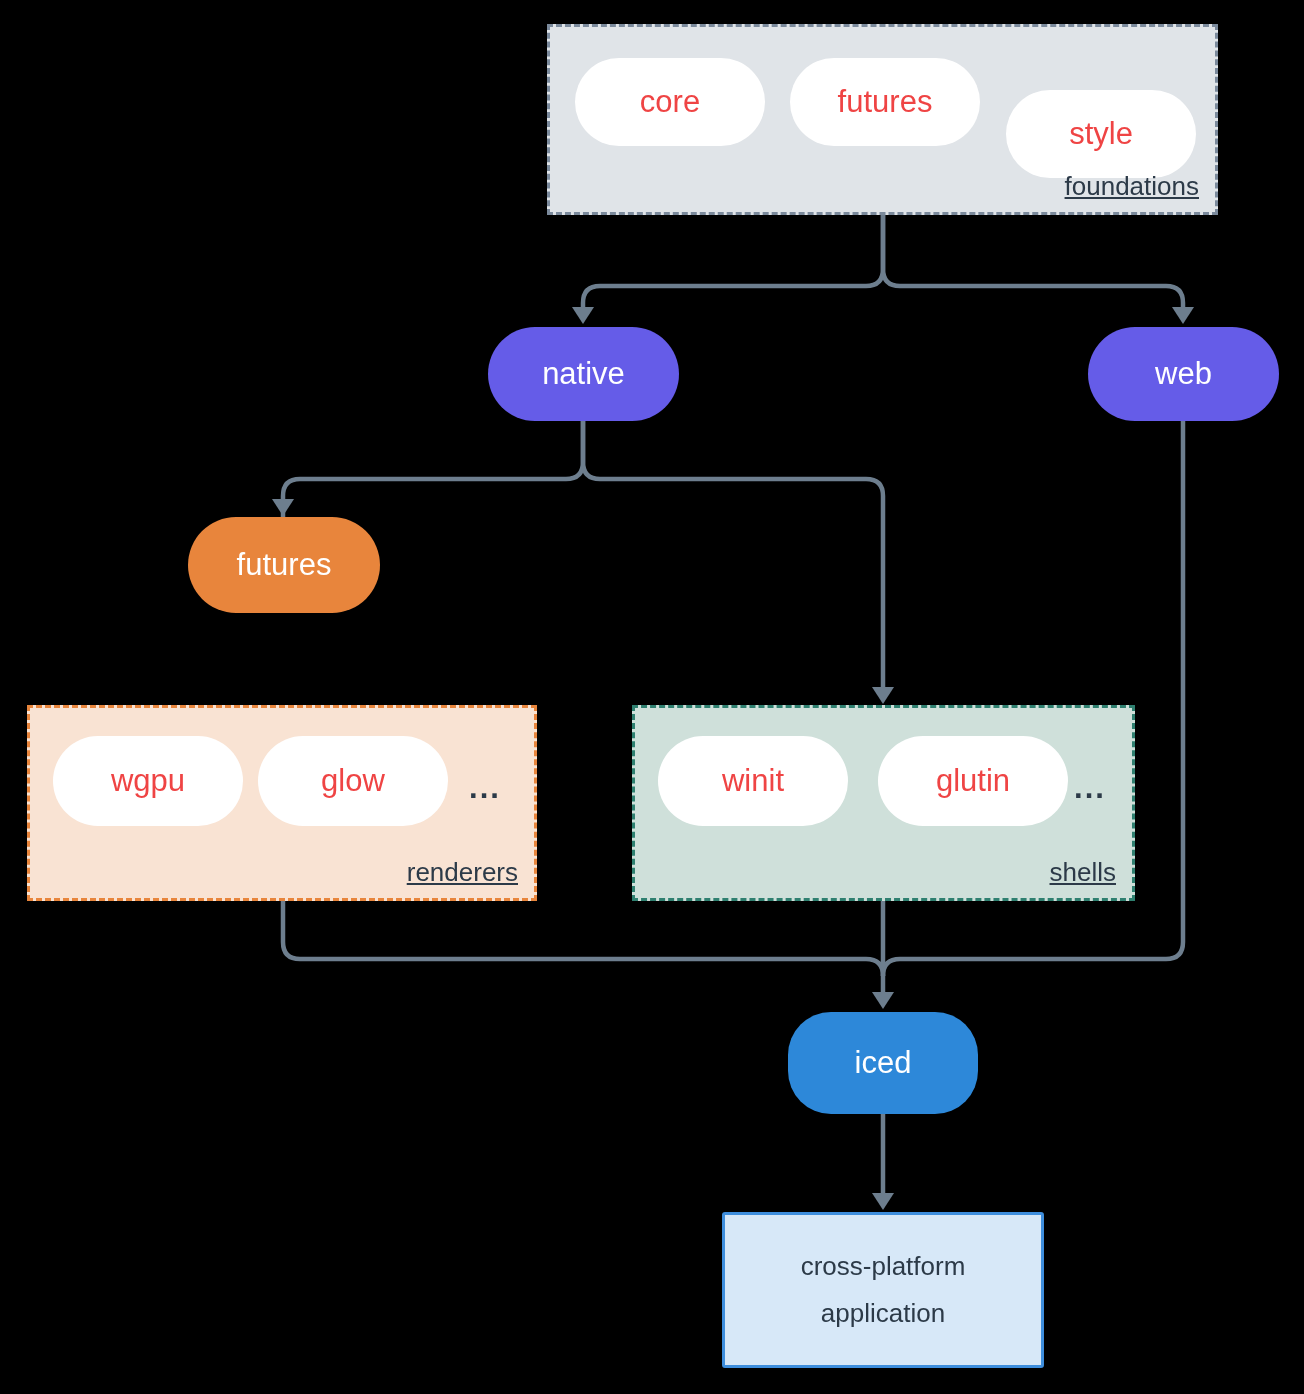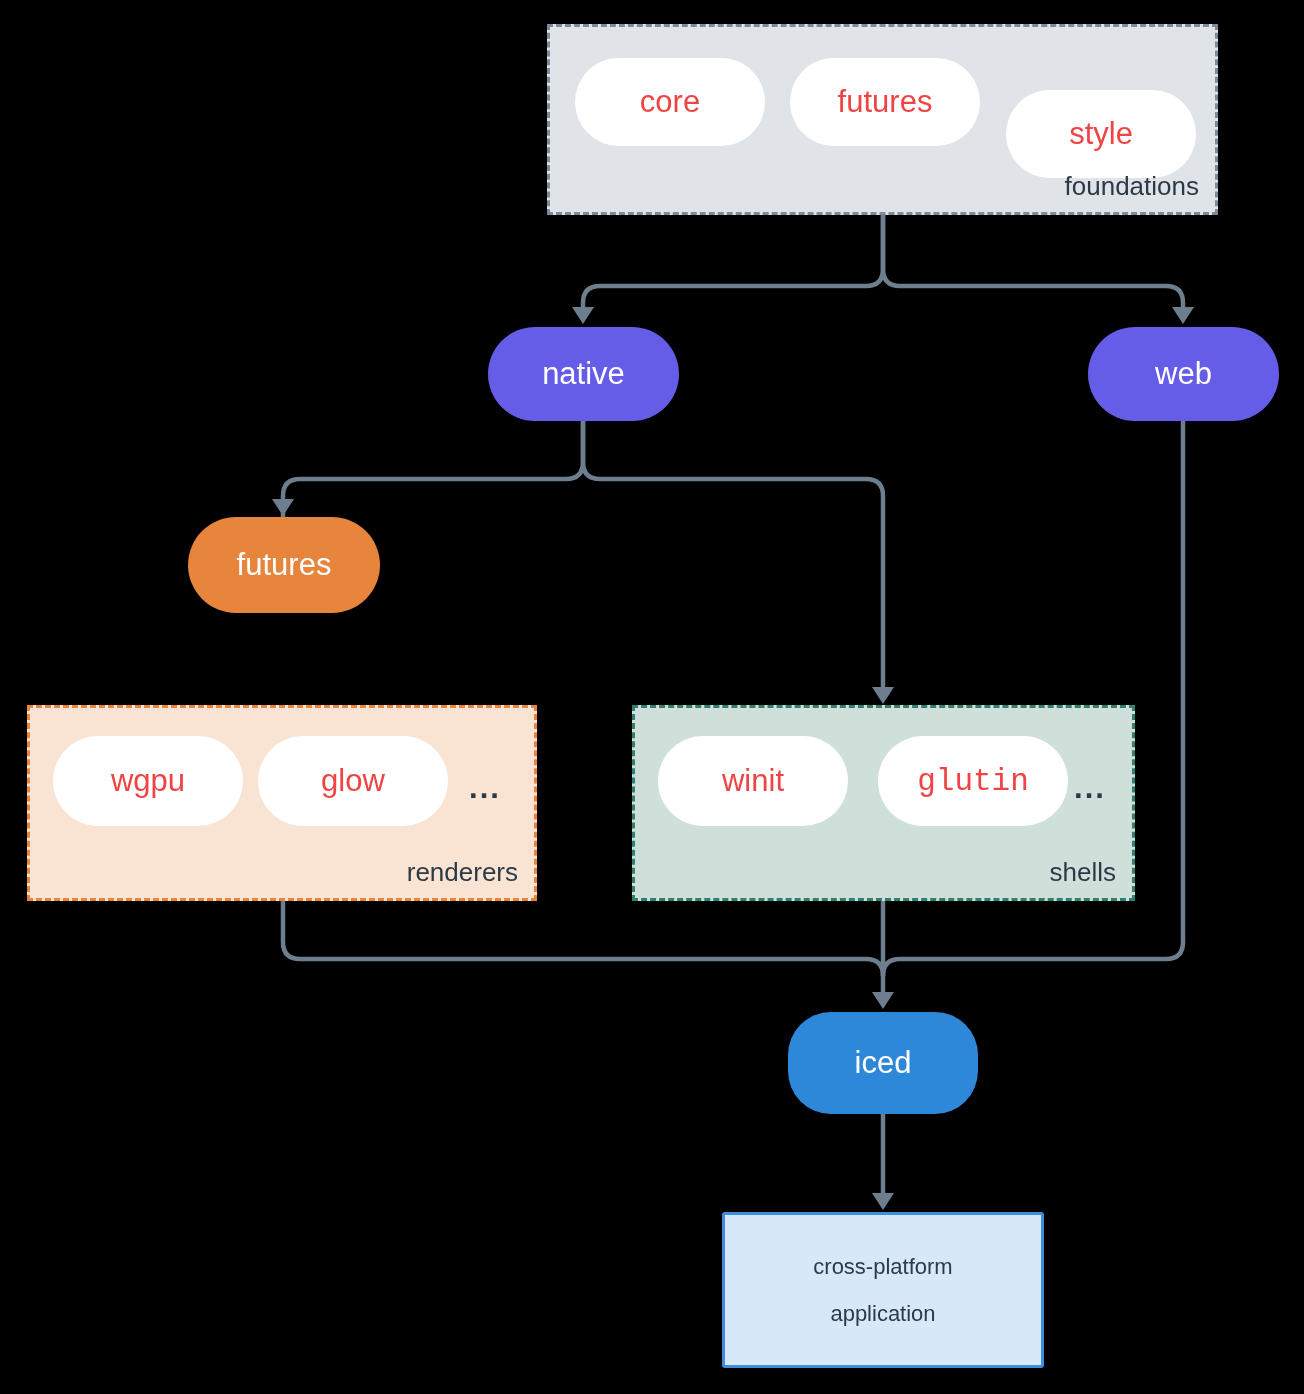--- a/index.html
+++ b/index.html
@@ -7,50 +7,50 @@
   .stage{position:relative;width:1304px;height:1394px;background:#000;overflow:hidden;}
   svg.edges{position:absolute;left:0;top:0;width:1304px;height:1394px;}
   svg.edges path{fill:none;stroke:#6d7e8e;stroke-width:4.5;}
   svg.edges polygon{fill:#6d7e8e;stroke:none;}
 
   .group{position:absolute;box-sizing:border-box;}
   .group.foundations{left:547px;top:24px;width:671px;height:191px;background:#e0e4e8;border:3px dashed #7b8a9c;}
   .group.renderers{left:27px;top:705px;width:510px;height:196px;background:#f9e3d3;border:3px dashed #e8853c;}
   .group.shells{left:632px;top:705px;width:503px;height:196px;background:#cfe0da;border:3px dashed #2f8070;padding-left:40px;}
 
-  .group-label{position:absolute;right:16px;bottom:10px;font-size:26px;color:#2c3a48;}
+  .group-label{position:absolute;right:16px;bottom:10px;font-size:26px;color:#2c3a48;text-decoration:underline;}
 
   .pill{position:absolute;display:flex;align-items:center;justify-content:center;
         background:#fff;color:#ef4444;font-size:31px;border-radius:45px;}
   .foundations .pill{top:31px;width:190px;height:88px;border-radius:44px;}
   .foundations .pill.p0{left:25px;}
   .foundations .pill.p1{left:240px;}
   .foundations .pill.p2{left:456px;margin-top:32px;}
 
   .renderers .pill,.shells .pill{top:28px;width:190px;height:90px;}
   .renderers .pill.p0{left:23px;}
   .renderers .pill.p1{left:228px;}
   .shells .pill.p0{left:23px;}
-  .shells .pill.p1{left:243px;font-family:Liberation Mono, monospace;}
+  .shells .pill.p1{left:243px;}
 
   .ellipsis{position:absolute;left:425px;top:28px;width:60px;height:90px;
             display:flex;align-items:center;justify-content:center;padding-top:14px;box-sizing:border-box;
             color:#2c3a48;font-size:31px;font-weight:700;letter-spacing:2px;}
 
   .node{position:absolute;display:flex;align-items:center;justify-content:center;
         color:#fff;font-size:31px;}
   .node.native{left:488px;top:327px;width:191px;height:94px;border-radius:47px;background:#655ce8;}
   .node.web{left:1088px;top:327px;width:191px;height:94px;border-radius:47px;background:#655ce8;}
   .node.graphics{left:188px;top:517px;width:192px;height:96px;border-radius:48px;background:#e8853c;}
   .node.iced{left:788px;top:1012px;width:190px;height:102px;border-radius:43px;background:#2d88d9;}
 
   .appbox{position:absolute;left:722px;top:1212px;width:322px;height:156px;box-sizing:border-box;
           background:#d7e8f8;border:3px solid #3e8edd;border-radius:3px;
           display:flex;flex-direction:column;align-items:center;justify-content:center;
-          color:#2c3a48;font-size:22px;line-height:47px;}
+          color:#2c3a48;font-size:26px;line-height:47px;}
 </style>
 </head>
 <body>
 
 <div class="stage">
 
   <svg class="edges" viewBox="0 0 1304 1394">
     <path d="M 883 215 L 883 269 Q 883 286 866 286 L 600 286 Q 583 286 583 303 L 583 307"></path>
     <path d="M 883 215 L 883 269 Q 883 286 900 286 L 1166 286 Q 1183 286 1183 303 L 1183 307"></path>
     <path d="M 583 421 L 583 462 Q 583 479 566 479 L 300 479 Q 283 479 283 496 L 283 499"></path>

